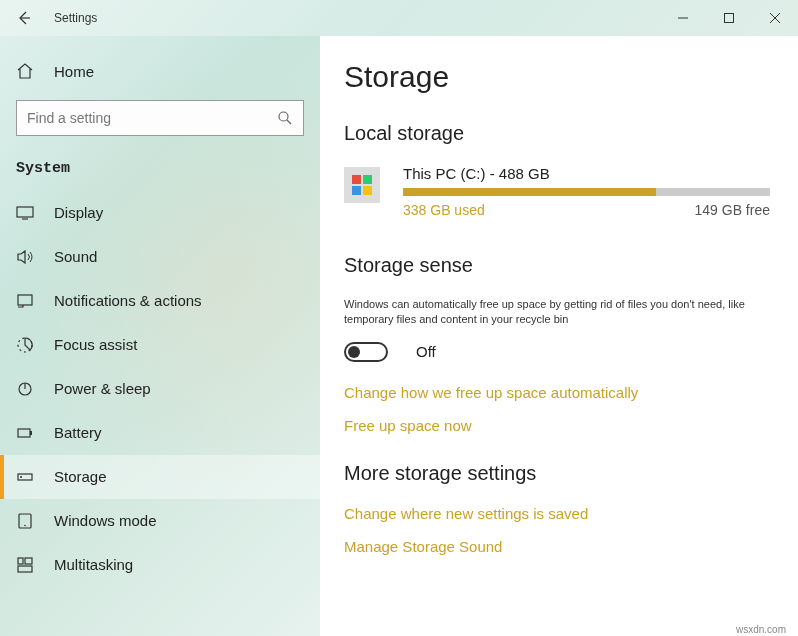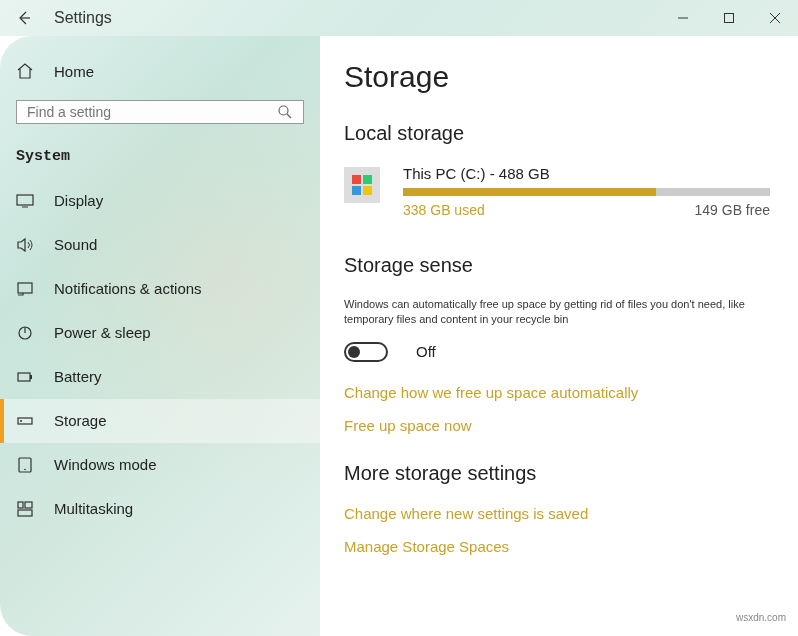--- a/index.html
+++ b/index.html
@@ -1,30 +1,30 @@
 <!DOCTYPE html>
 <html><head>
   <meta charset="utf-8">
   <style>
     * { margin: 0; padding: 0; box-sizing: border-box; font-family: "Segoe UI", -apple-system, sans-serif; }
     body { width: 798px; height: 636px; overflow: hidden; display: flex; flex-direction: column; background: #fff; }
     
     .titlebar { height: 36px; display: flex; align-items: center; background: linear-gradient(135deg, #e8f4f0 0%, #d5ebe5 50%, #e0eee8 100%); }
     .back-btn { width: 48px; height: 36px; display: flex; align-items: center; justify-content: center; cursor: pointer; }
-    .title-text { font-size: 16px; color: #333; margin-left: 6px; }
+    .title-text { font-size: 12px; color: #333; margin-left: 6px; }
     .win-controls { margin-left: auto; display: flex; }
     .win-btn { width: 46px; height: 36px; display: flex; align-items: center; justify-content: center; cursor: pointer; }
     
-    .main { flex: 1; display: flex; overflow: hidden; border-radius: 32px; }
+    .main { flex: 1; display: flex; overflow: hidden; }
     
     .sidebar { width: 320px; background: linear-gradient(135deg, #dff0ec 0%, #c8e5dc 30%, #d2e8df 60%, #e6f2ee 100%); padding: 16px 0; overflow-y: auto; position: relative; }
     .sidebar::before { content: ""; position: absolute; inset: 0; background: radial-gradient(circle at 70% 40%, rgba(255,200,150,0.15), transparent 50%); pointer-events: none; }
     .home-item { display: flex; align-items: center; padding: 10px 16px; gap: 20px; cursor: pointer; font-size: 15px; color: #222; position: relative; }
     
-    .search-box { margin: 10px 16px 14px 16px; height: 24px; background: #fdfdfd; border: 1px solid #999; display: flex; align-items: center; padding: 0 10px; position: relative; }
+    .search-box { margin: 10px 16px 14px 16px; height: 36px; background: #fdfdfd; border: 1px solid #999; display: flex; align-items: center; padding: 0 10px; position: relative; }
     .search-box input { flex: 1; border: none; outline: none; background: transparent; font-size: 14px; color: #333; }
     .search-box input::placeholder { color: #777; }
     
     .section-label { padding: 10px 16px 14px 16px; font-size: 15px; font-weight: 600; color: #222; position: relative; font-family: Liberation Mono, monospace; }
     
     .nav-item { display: flex; align-items: flex-start; padding: 13px 16px; gap: 20px; cursor: pointer; font-size: 15px; color: #222; position: relative; }
     .nav-item.active { background: rgba(255,255,255,0.4); }
     .nav-item.active::before { content: ""; position: absolute; left: 0; top: 0; bottom: 0; width: 4px; background: #f0a020; }
     .nav-icon { width: 18px; height: 18px; display: flex; align-items: center; justify-content: center; flex-shrink: 0; }
     
@@ -45,21 +45,21 @@
     .desc-text { font-size: 11px; color: #333; line-height: 1.4; margin-bottom: 14px; }
     
     .toggle-row { display: flex; align-items: center; gap: 28px; margin-bottom: 22px; }
     .toggle { width: 44px; height: 20px; border: 2px solid #333; border-radius: 10px; position: relative; cursor: pointer; }
     .toggle-knob { width: 12px; height: 12px; background: #333; border-radius: 50%; position: absolute; top: 2px; left: 2px; }
     .toggle-label { font-size: 15px; color: #222; }
     
     .link { color: #c9a227; font-size: 15px; cursor: pointer; margin-bottom: 16px; display: block; }
     
     .more-section { margin-top: 28px; }
-    .watermark { position: absolute; bottom: 12px; right: 8px; font-size: 10px; color: #888; background: #fff; padding: 1px 4px; }
+    .watermark { position: absolute; bottom: 0; right: 8px; font-size: 10px; color: #888; background: #fff; padding: 1px 4px; }
   </style>
 </head>
 <body>
 
 <div class="titlebar">
   <div class="back-btn">
     <svg width="16" height="16" viewBox="0 0 16 16">
         <path d="M10 2 L4 8 L10 14" stroke="#333" stroke-width="1.2" fill="none"></path>
         <path d="M4 8 L14 8" stroke="#333" stroke-width="1.2"></path>
       </svg>
@@ -122,20 +122,29 @@
       <span>Sound</span>
     </div>
     <div class="nav-item">
       <span class="nav-icon">
           <svg width="18" height="18" viewBox="0 0 18 18">
             <rect x="2" y="3" width="14" height="10" stroke="#333" stroke-width="1.2" fill="none"></rect>
             <path d="M7 13 L7 15 L2 15" stroke="#333" stroke-width="1.2" fill="none"></path>
           </svg>
         </span>
       <span>Notifications &amp; actions</span>
+    </div>
+    <div class="nav-item">
+      <span class="nav-icon">
+          <svg width="18" height="18" viewBox="0 0 18 18">
+            <path d="M9 2 A7 7 0 0 1 14 14 L9 9 Z" stroke="#333" stroke-width="1.2" fill="none"></path>
+            <circle cx="9" cy="9" r="7" stroke="#333" stroke-width="1.2" fill="none" stroke-dasharray="2 3"></circle>
+          </svg>
+        </span>
+      <span>Focus assist</span>
     </div>
     <div class="nav-item">
       <span class="nav-icon">
           <svg width="18" height="18" viewBox="0 0 18 18">
             <circle cx="9" cy="9" r="6" stroke="#333" stroke-width="1.2" fill="none"></circle>
             <path d="M9 3 L9 9" stroke="#333" stroke-width="1.2"></path>
           </svg>
         </span>
       <span>Power &amp; sleep</span>
     </div>
@@ -210,18 +219,18 @@
           <div class="toggle-knob"></div>
         </div>
       <span class="toggle-label">Off</span>
     </div>
     <a class="link">Change how we free up space automatically</a>
     <a class="link">Free up space now</a>
 
     <div class="more-section">
       <h2 class="subhead">More storage settings</h2>
       <a class="link">Change where new settings is saved</a>
-      <a class="link" style="margin-bottom:0">Manage Storage Spaces</a>
+      <a class="link" style="margin-bottom:0">Manage Storage Sound</a>
     </div>
   </div>
 </div>
 
 <div class="watermark">wsxdn.com</div>
 
 </body></html>

